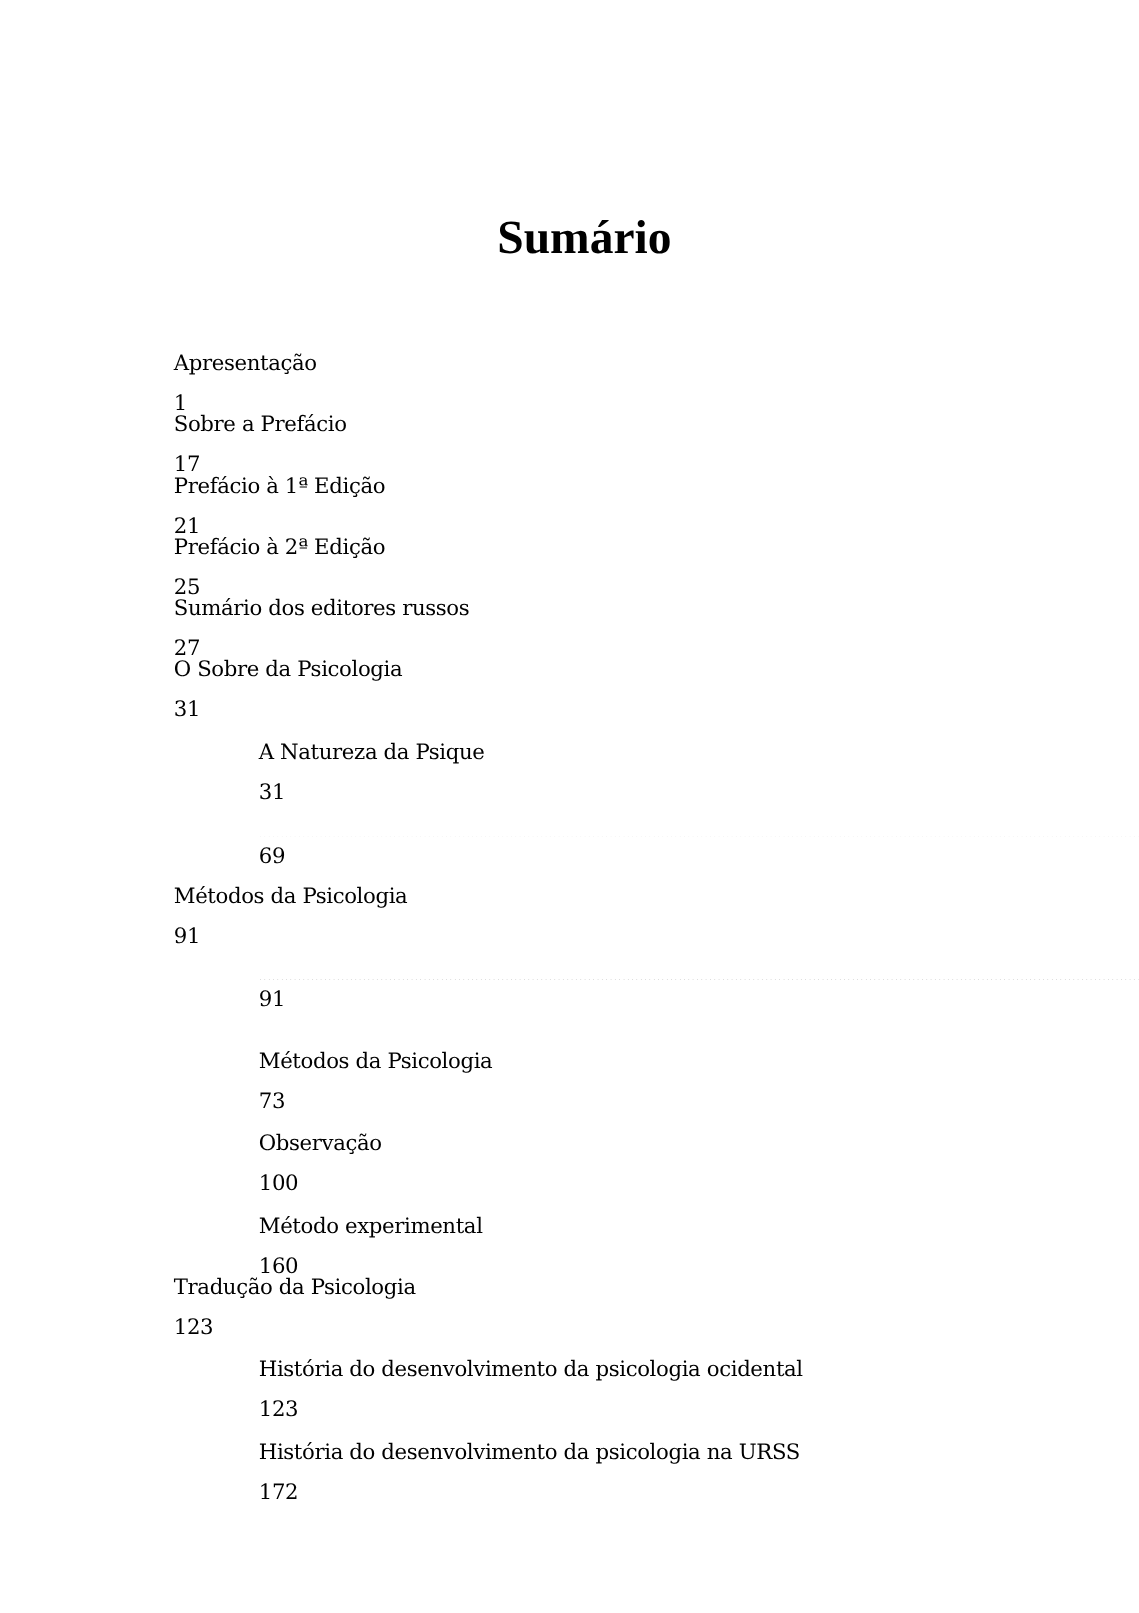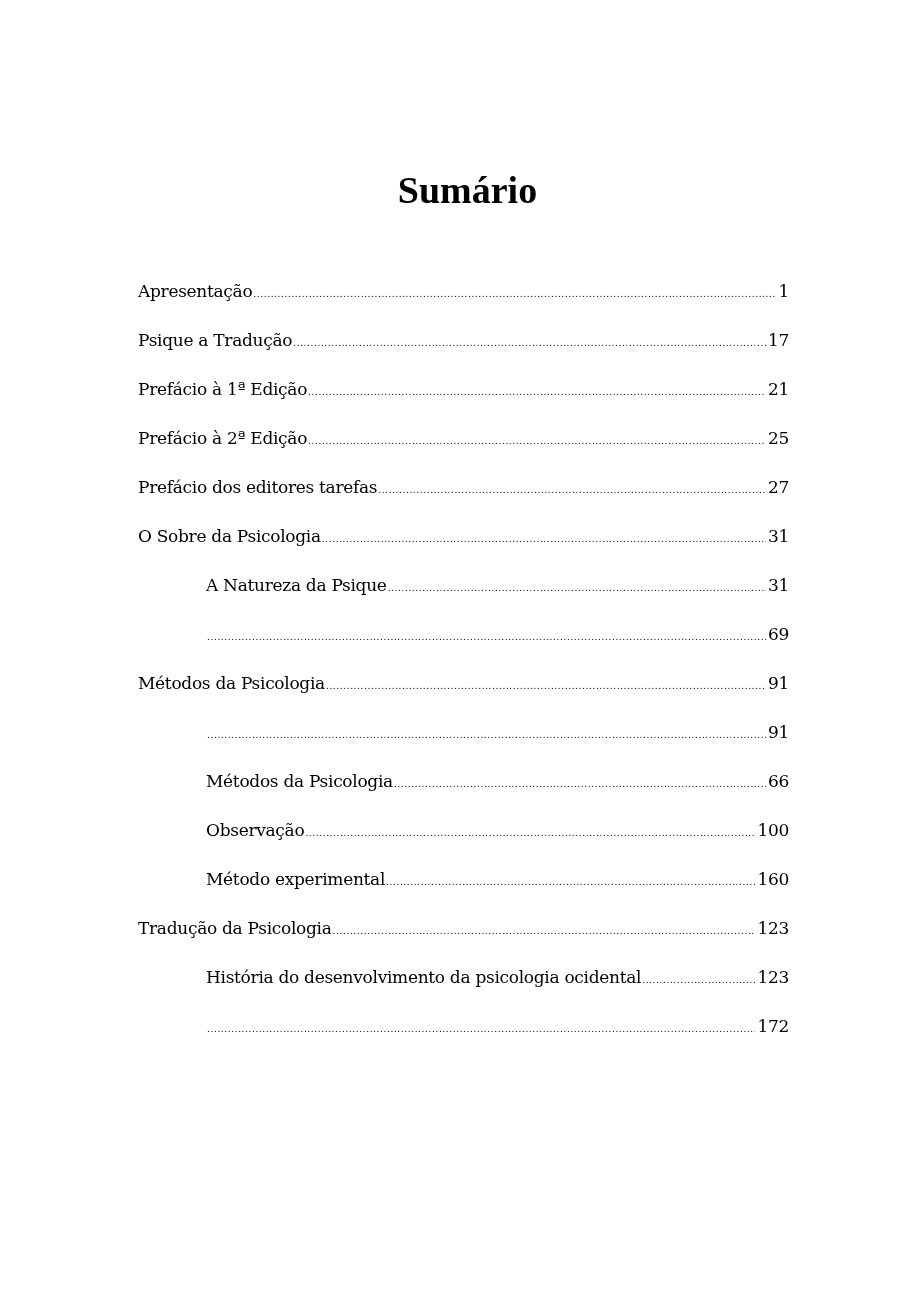--- a/index.html
+++ b/index.html
@@ -7,22 +7,23 @@
     .page-title {
       position: absolute; top: 152px; left: 0; width: 911px; text-align: center;
       font-family: "Liberation Serif", serif; font-weight: bold; font-size: 38px; line-height: 52px;
       margin: 12px;
     }
     .toc { position: absolute; top: 275px; left: 138px; width: 651px; margin: 0; padding: 0; list-style: none; }
     .toc-entry {
       display: flex; align-items: baseline; height: 49px; line-height: 32px;
       font-family: "DejaVu Serif", serif; font-size: 17px; letter-spacing: -0.3px;
       cursor: pointer;
+      flex-direction: column;
     }
-    .toc-entry.level-2 { padding-left: 68px; }
+    .toc-entry.level-2 { padding-left: 68px; margin-top: 17px; }
     .toc-text { white-space: nowrap; flex: 0 0 auto; }
     .toc-leader {
       flex: 1 1 auto; overflow: hidden; white-space: nowrap; margin: 0 2px 0 1px;
       font-size: 9px; letter-spacing: 0.6px; position: relative; top: 0px;
     }
     .toc-leader::before {
       content: "...................................................................................................................................................................................................................................................";
     }
     .toc-page { flex: 0 0 auto; text-align: right; white-space: nowrap; }
   </style>
@@ -31,36 +32,36 @@
 
 <h1 class="page-title">Sumário</h1>
 
 <ul class="toc">
   <li class="toc-entry level-1">
     <span class="toc-text">Apresentação</span>
     <span class="toc-leader"></span>
     <span class="toc-page">1</span>
   </li>
   <li class="toc-entry level-1">
-    <span class="toc-text">Psique a Tradução</span>
+    <span class="toc-text">Sobre a Prefácio</span>
     <span class="toc-leader"></span>
     <span class="toc-page">17</span>
   </li>
   <li class="toc-entry level-1">
     <span class="toc-text">Prefácio à 1ª Edição</span>
     <span class="toc-leader"></span>
     <span class="toc-page">21</span>
   </li>
   <li class="toc-entry level-1">
     <span class="toc-text">Prefácio à 2ª Edição</span>
     <span class="toc-leader"></span>
     <span class="toc-page">25</span>
   </li>
   <li class="toc-entry level-1">
-    <span class="toc-text">Prefácio dos editores tarefas</span>
+    <span class="toc-text">Sumário dos editores russos</span>
     <span class="toc-leader"></span>
     <span class="toc-page">27</span>
   </li>
   <li class="toc-entry level-1">
     <span class="toc-text">O Sobre da Psicologia</span>
     <span class="toc-leader"></span>
     <span class="toc-page">31</span>
   </li>
   <li class="toc-entry level-2">
     <span class="toc-text">A Natureza da Psique</span>
@@ -76,21 +77,21 @@
     <span class="toc-leader"></span>
     <span class="toc-page">91</span>
   </li>
   <li class="toc-entry level-2">
     <span class="toc-leader"></span>
     <span class="toc-page">91</span>
   </li>
   <li class="toc-entry level-2">
     <span class="toc-text">Métodos da Psicologia</span>
     <span class="toc-leader"></span>
-    <span class="toc-page">66</span>
+    <span class="toc-page">73</span>
   </li>
   <li class="toc-entry level-2">
     <span class="toc-text">Observação</span>
     <span class="toc-leader"></span>
     <span class="toc-page">100</span>
   </li>
   <li class="toc-entry level-2">
     <span class="toc-text">Método experimental</span>
     <span class="toc-leader"></span>
     <span class="toc-page">160</span>
@@ -99,16 +100,17 @@
     <span class="toc-text">Tradução da Psicologia</span>
     <span class="toc-leader"></span>
     <span class="toc-page">123</span>
   </li>
   <li class="toc-entry level-2">
     <span class="toc-text">História do desenvolvimento da psicologia ocidental</span>
     <span class="toc-leader"></span>
     <span class="toc-page">123</span>
   </li>
   <li class="toc-entry level-2">
+    <span class="toc-text">História do desenvolvimento da psicologia na URSS</span>
     <span class="toc-leader"></span>
     <span class="toc-page">172</span>
   </li>
 </ul>
 
 </body></html>

